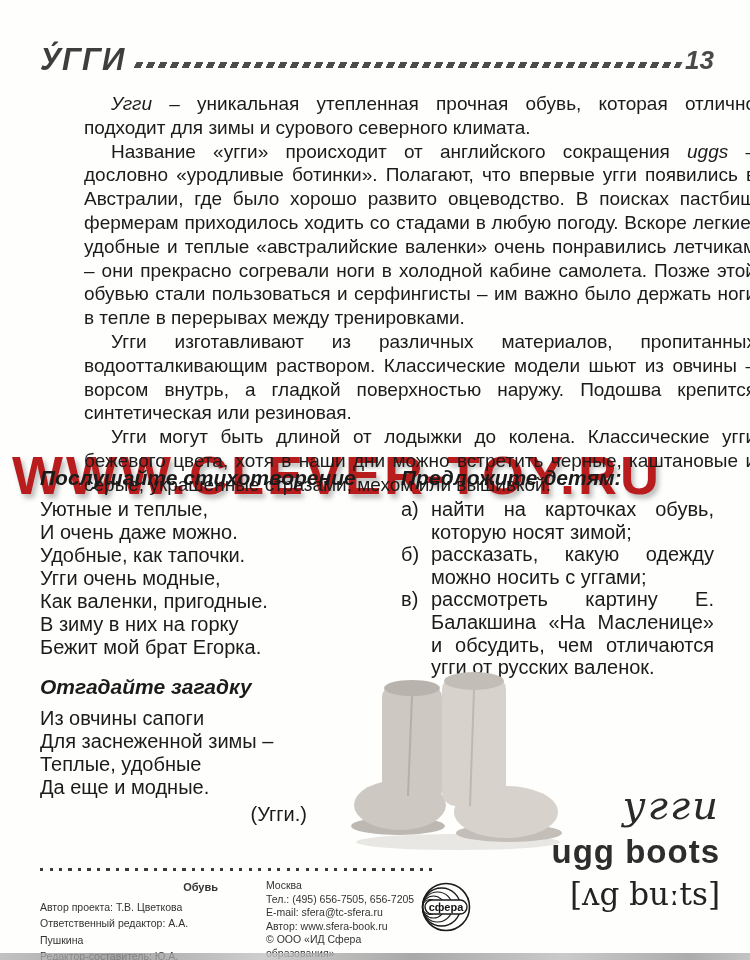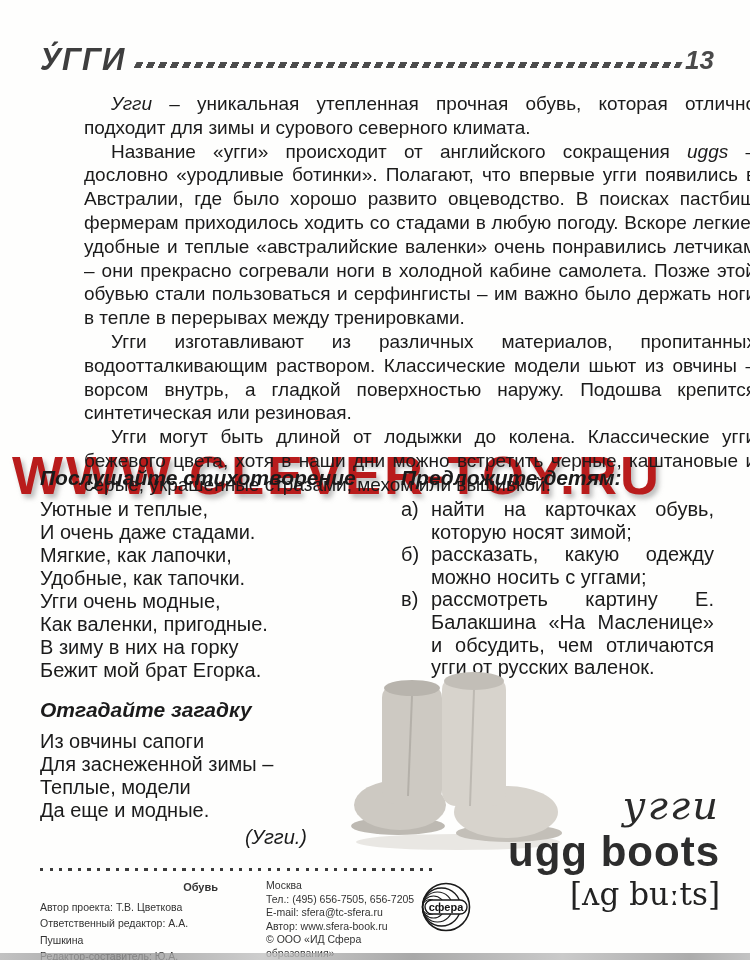--- a/index.html
+++ b/index.html
@@ -28,32 +28,32 @@
   .para { text-indent:27px; }
   .ital { font-style:italic; }
 
   
   .columns { position:absolute; top:466px; left:40px; right:36px; display:flex; gap:26px; z-index:1; }
   .col-left { width:335px; flex:none; }
   .col-right { flex:1; }
   .sec-heading { font-size:21px; font-weight:bold; font-style:italic; line-height:24px; margin-bottom:8px; }
   .poem-line { font-size:20px; line-height:23px; }
   .riddle-heading { margin-top:16px; }
-  .riddle-answer { font-size:20px; font-style:italic; text-align:right; padding-right:68px; margin-top:4px; }
+  .riddle-answer { font-size:20px; text-align:right; padding-right:68px; margin-top:4px; }
   .task { display:flex; font-size:20px; line-height:22.6px; }
   .task-label { width:30px; flex:none; }
   .task-text { text-align:justify; flex:1; }
 
   
   .boots { position:absolute; left:346px; top:668px; width:220px; height:187px; z-index:1; }
 
   
   .vocab { position:absolute; right:30px; top:780px; text-align:right; z-index:1; }
   .vocab-ru { font-family:"DejaVu Serif", serif; font-style:italic; font-size:40px; line-height:50px; color:#2a2a2a; letter-spacing:2px; }
-  .vocab-en { font-size:42px; font-weight:bold; line-height:44px; letter-spacing:1px; color:#2d2d2d; }
+  .vocab-en { font-size:33px; font-weight:bold; line-height:44px; letter-spacing:1px; color:#2d2d2d; }
   .vocab-ipa { font-family:"DejaVu Serif", serif; font-size:31px; line-height:40px; color:#222; }
 
   
   .footer { position:absolute; left:40px; top:868px; width:392px; z-index:1; color:#333; }
   .f-dots { height:3px; margin-bottom:8px;
     background:repeating-linear-gradient(90deg,#3c3c3c 0 3px,transparent 3px 9.5px); }
   .f-cols { display:flex; align-items:flex-start; }
   .f-left { width:178px; flex:none; font-size:10.5px; line-height:16.5px; }
   .f-title { font-weight:bold; font-size:11px; margin-bottom:3px;text-align:right; }
   .f-mid { width:152px; flex:none; font-size:10.5px; line-height:13.6px;margin-left:48px; }
@@ -80,33 +80,32 @@
     <p class="para"><span>Название «угги» происходит от английского сокращения </span><span class="ital">uggs</span><span> – дословно «уродливые ботинки». Полагают, что впервые угги появились в Австралии, где было хорошо развито овцеводство. В поисках пастбищ фермерам приходилось ходить со стадами в любую погоду. Вскоре легкие, удобные и теплые «австралийские валенки» очень понравились летчикам – они прекрасно согревали ноги в холодной кабине самолета. Позже этой обувью стали пользоваться и серфингисты – им важно было держать ноги в тепле в перерывах между тренировками.</span></p>
     <p class="para">Угги изготавливают из различных материалов, пропитанных водоотталкивающим раствором. Классические модели шьют из овчины – ворсом внутрь, а гладкой поверхностью наружу. Подошва крепится синтетическая или резиновая.</p>
     <p class="para">Угги могут быть длиной от лодыжки до колена. Классические угги бежевого цвета, хотя в наши дни можно встретить черные, каштановые и серые, украшенные стразами, мехом или вышивкой.</p>
   </div>
 
   <div class="columns">
     <div class="col-left">
       <div class="sec-heading">Послушайте стихотворение</div>
       <div class="poem">
         <div class="poem-line">Уютные и теплые,</div>
-        <div class="poem-line">И очень даже стадами.</div>
-        <div class="poem-line">Мягкие, как лапочки,</div>
+        <div class="poem-line">И очень даже можно.</div>
         <div class="poem-line">Удобные, как тапочки.</div>
         <div class="poem-line">Угги очень модные,</div>
         <div class="poem-line">Как валенки, пригодные.</div>
         <div class="poem-line">В зиму в них на горку</div>
         <div class="poem-line">Бежит мой брат Егорка.</div>
       </div>
       <div class="sec-heading riddle-heading">Отгадайте загадку</div>
       <div class="riddle">
         <div class="poem-line">Из овчины сапоги</div>
         <div class="poem-line">Для заснеженной зимы –</div>
-        <div class="poem-line">Теплые, модели</div>
+        <div class="poem-line">Теплые, удобные</div>
         <div class="poem-line">Да еще и модные.</div>
         <div class="riddle-answer">(Угги.)</div>
       </div>
     </div>
 
     <div class="col-right">
       <div class="sec-heading">Предложите детям:</div>
       <div class="task">
         <span class="task-label">а)</span>
         <span class="task-text">найти на карточках обувь, которую носят зимой;</span>

